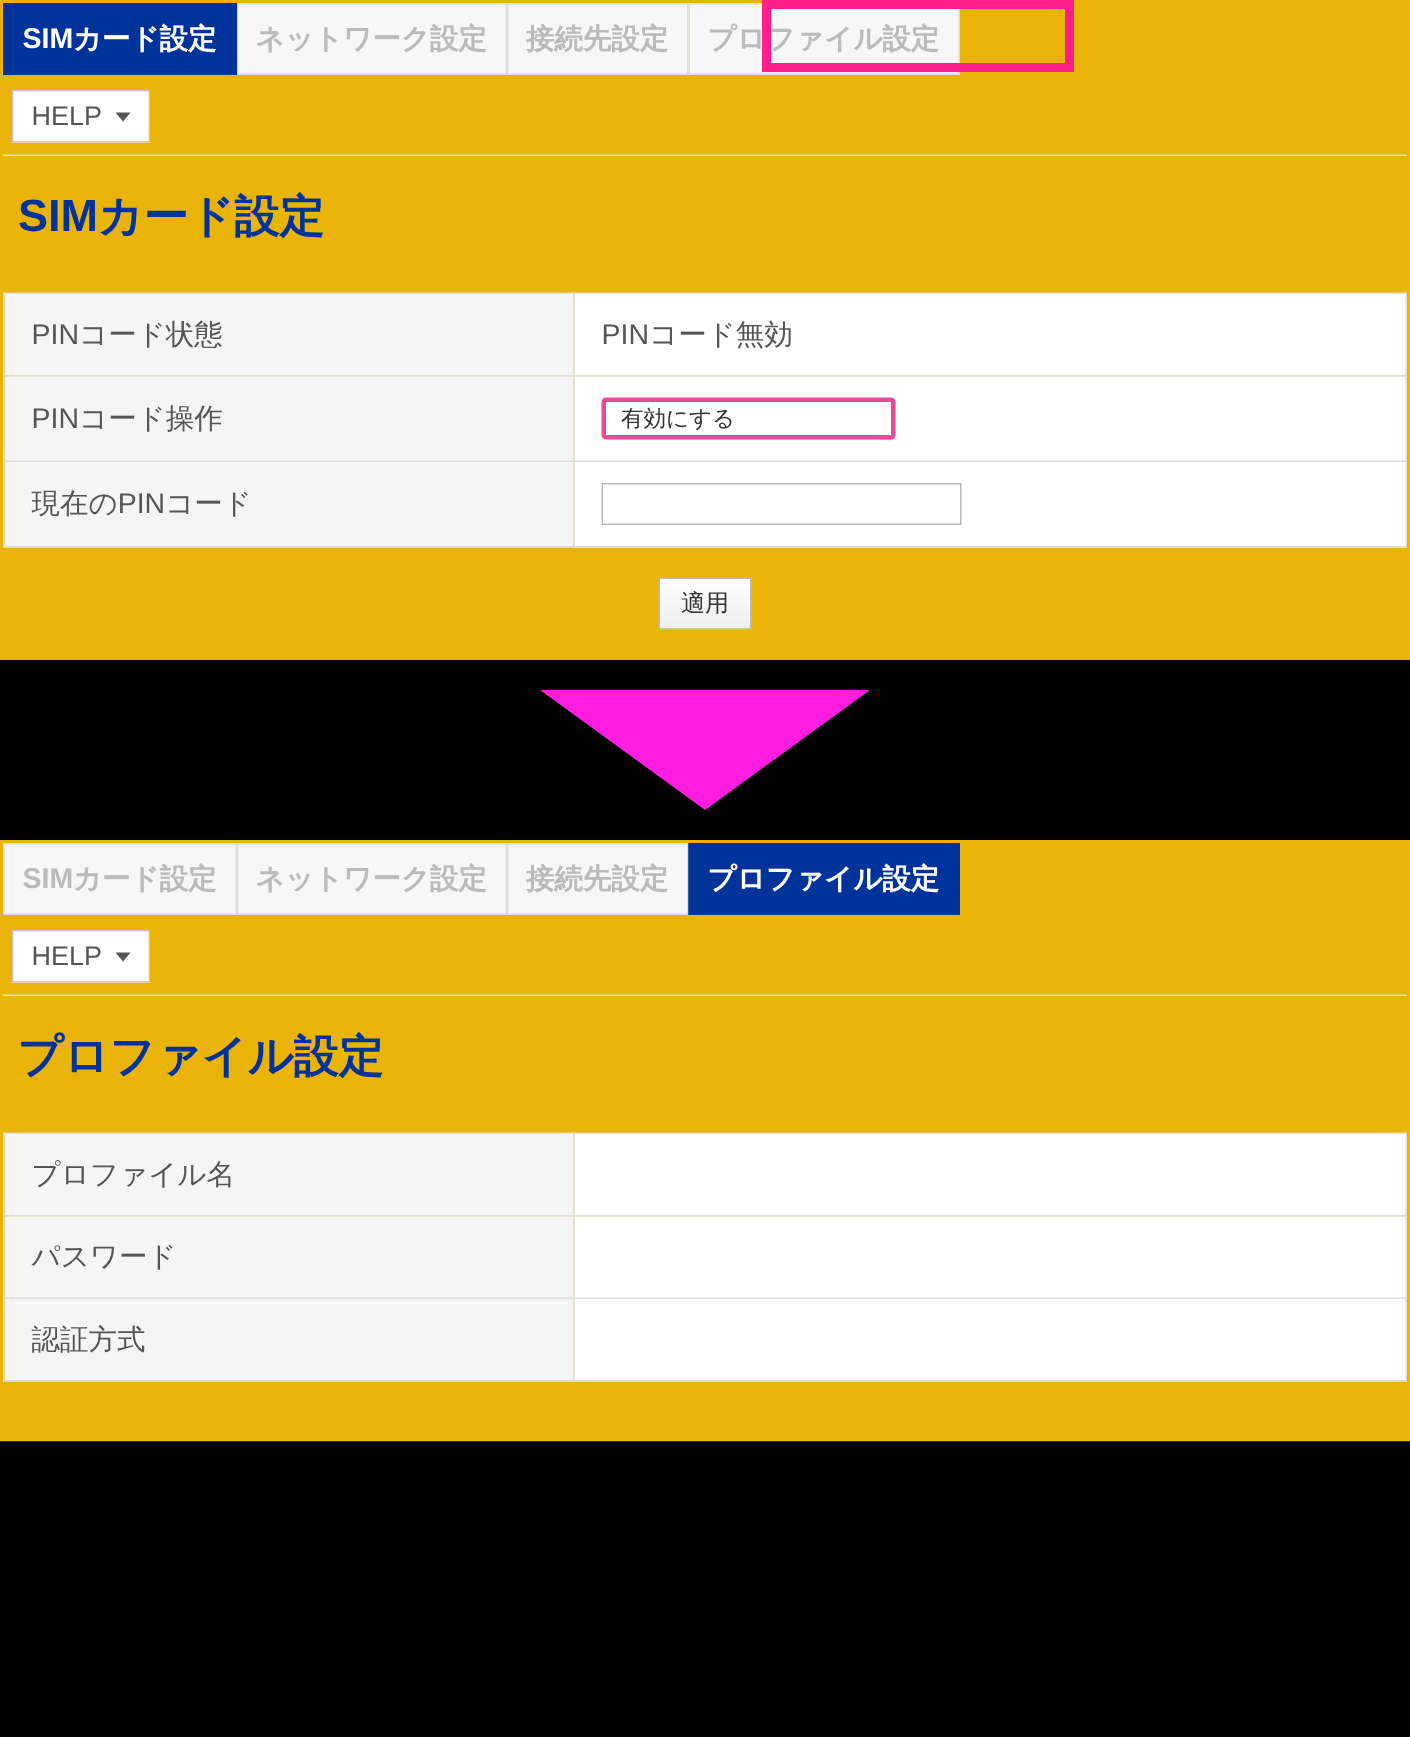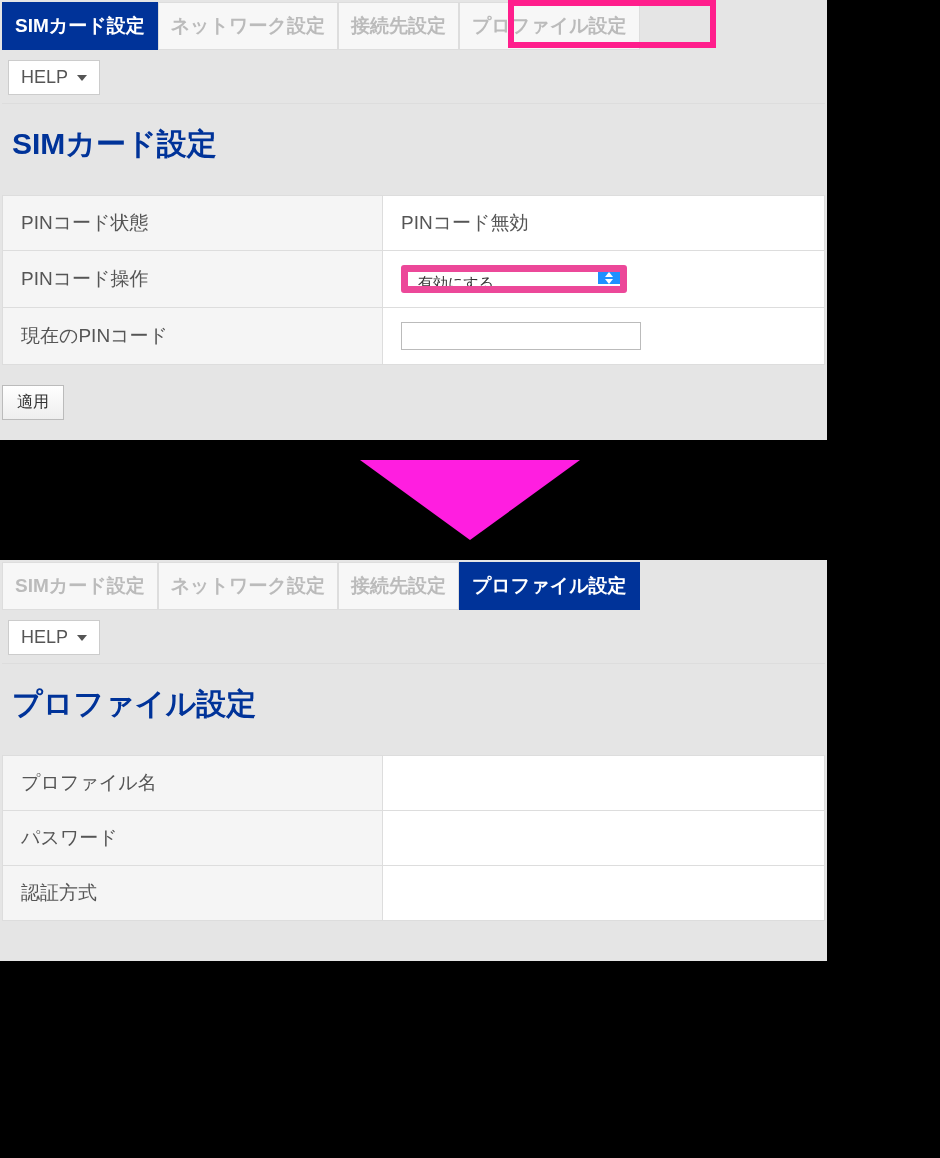--- a/index.html
+++ b/index.html
@@ -3,22 +3,22 @@
   <meta charset="utf-8">
   <style>
     * { box-sizing: border-box; margin: 0; padding: 0; }
     body {
       font-family: "Hiragino Sans", "Meiryo", sans-serif;
       background: #000;
       width: 940px;
       font-size: 16px;
     }
     .panel {
-      background: #e5e5e5;
-      width: 827px;
+      background: #eab308;
+      width: 940px;
       position: relative;
       padding: 2px 2px 20px 2px;
     }
     .tabs {
       display: flex;
       gap: 0;
       margin-bottom: 4px;
     }
     .tab {
       padding: 10px 12px;
@@ -77,25 +77,26 @@
     .ftable td.label-cell {
       background: #f5f5f5;
       width: 380px;
       margin-left: 25px;
     }
     .ftable td.value-cell {
       background: #fff;
     }
     .select-wrap {
       display: inline-flex;
-      align-items: flex-start;
-      border: 7px solid #ec4899;
+      align-items: flex-end;
+      border: 3px solid #ec4899;
       border-radius: 3px;
       overflow: hidden;
       height: 28px;
+      flex-direction: column;
     }
     .select-wrap .sel-text {
       padding: 2px 10px;
       min-width: 190px;
       font-size: 15px;
       display: flex;
       align-items: center;
       color: #333;
     }
     .select-wrap .sel-arrow {
@@ -117,21 +118,21 @@
     .select-wrap .sel-arrow .tri-down { border-top: 5px solid #fff; }
     .text-input {
       border: 1px solid #bbb;
       height: 28px;
       width: 240px;
       padding: 2px 6px;
       font-size: 15px;
     }
     .btn-row {
       display: flex;
-      justify-content: flex-start;
+      justify-content: center;
       gap: 10px;
     }
     .btn {
       border: 1px solid #bbb;
       background: linear-gradient(#fff,#eee);
       padding: 6px 14px;
       font-size: 16px;
       color: #333;
       cursor: pointer;
     }

